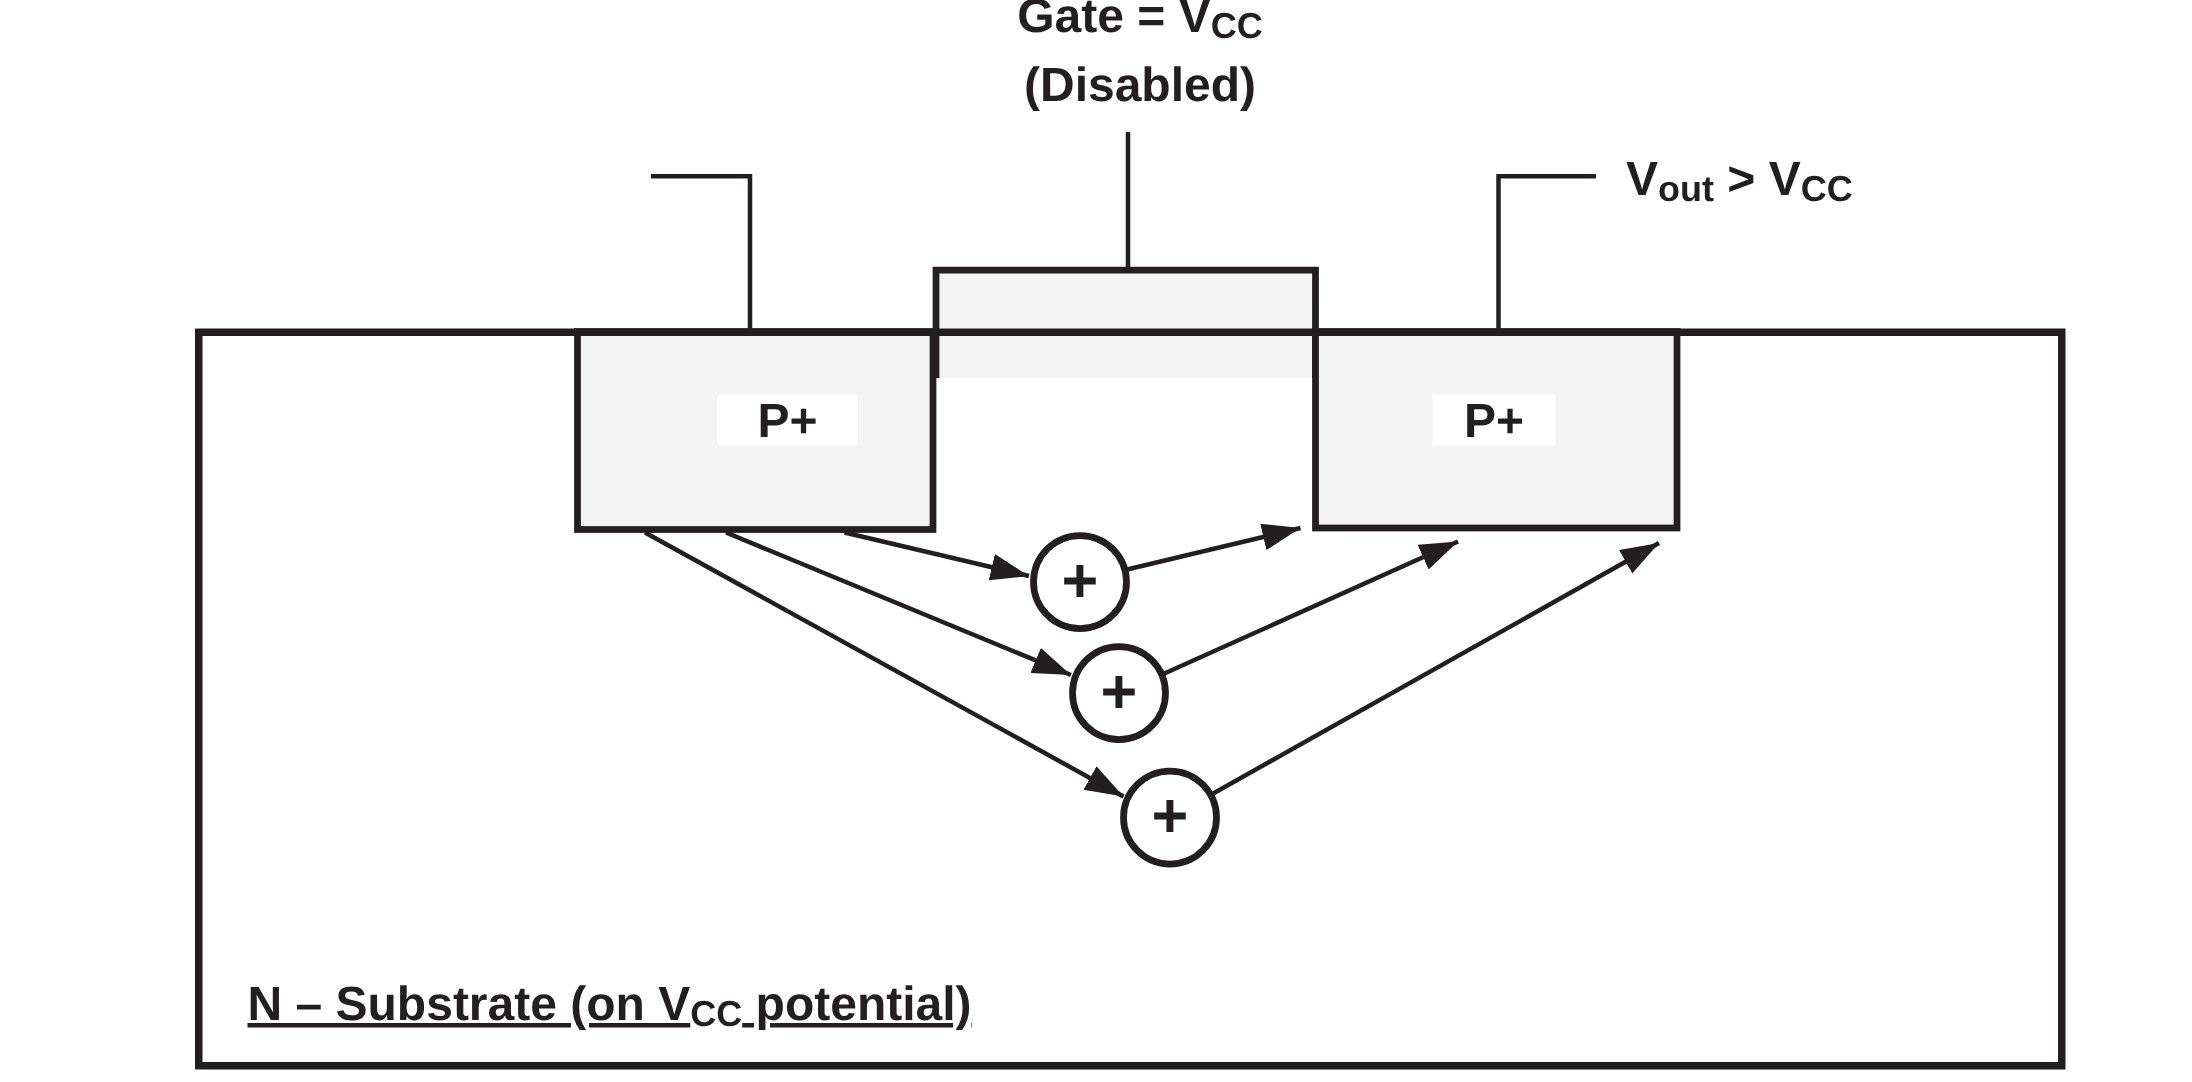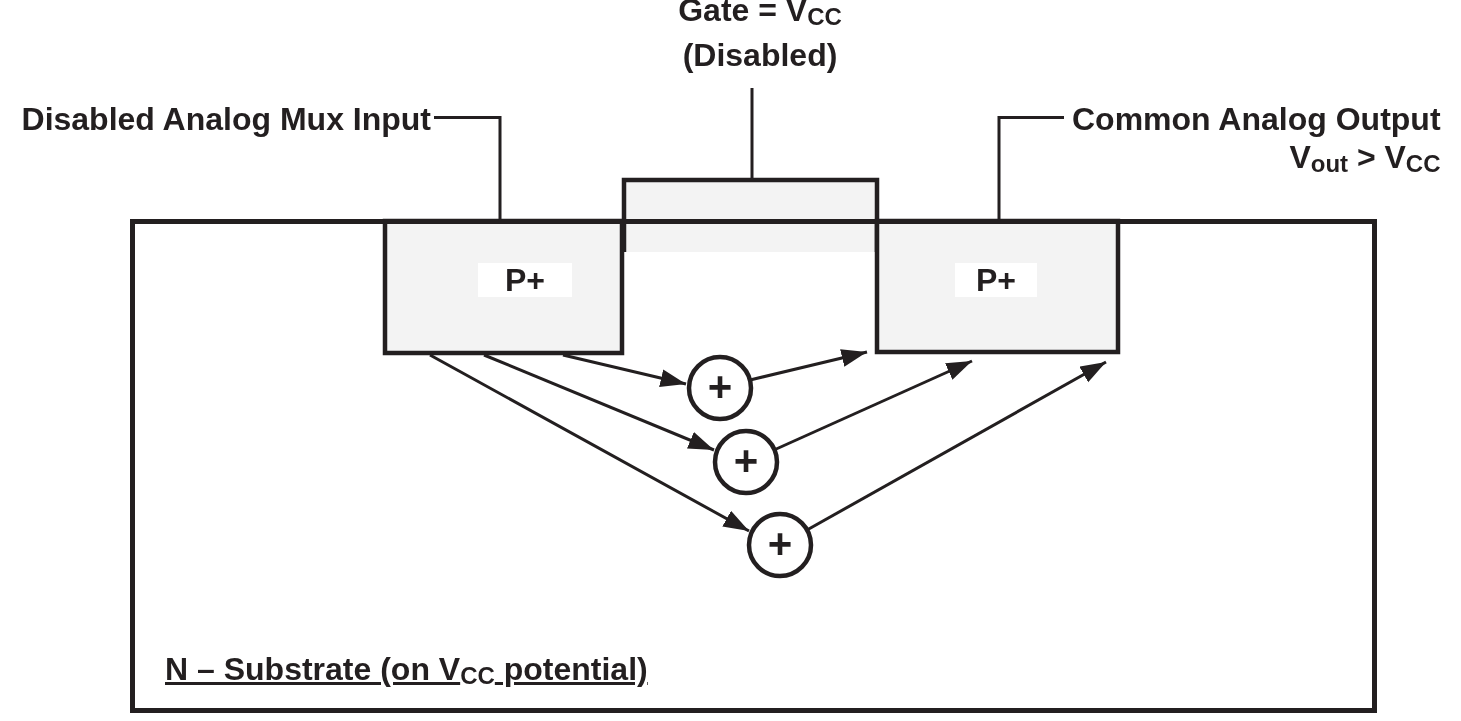--- a/index.html
+++ b/index.html
@@ -71,25 +71,23 @@
     <text x="746" y="475" text-anchor="middle" class="hole-plus">+</text>
     <text x="780" y="558" text-anchor="middle" class="hole-plus">+</text>
   </svg>
 
   <div class="label center" style="left:610px;top:-9px;width:300px;">
     <div><span class="t">Gate = V</span><span class="t sub">CC</span></div>
     <div class="t">(Disabled)</div>
   </div>
 
   <div class="label right" style="left:0px;top:100px;width:431px;">
-    <div class="t">Disabled Analog Mux Input</div>
   </div>
 
   <div class="label" style="left:1072px;top:100px;">
-    <div class="t">Common Analog Output</div>
     <div style="padding-left:12px;text-align:right;"><span class="t">V</span><span class="t sub">out</span><span class="t"> &gt; V</span><span class="t sub">CC</span></div>
   </div>
 
   <div class="label" style="left:165px;top:650px;text-decoration:underline;"><span class="t">N – Substrate (on V</span><span class="t sub">CC</span><span class="t"> potential)</span></div>
 
   <div class="pplus-box" id="pplus-left">P+</div>
   <div class="pplus-box" id="pplus-right">P+</div>
 
 </div>
 

